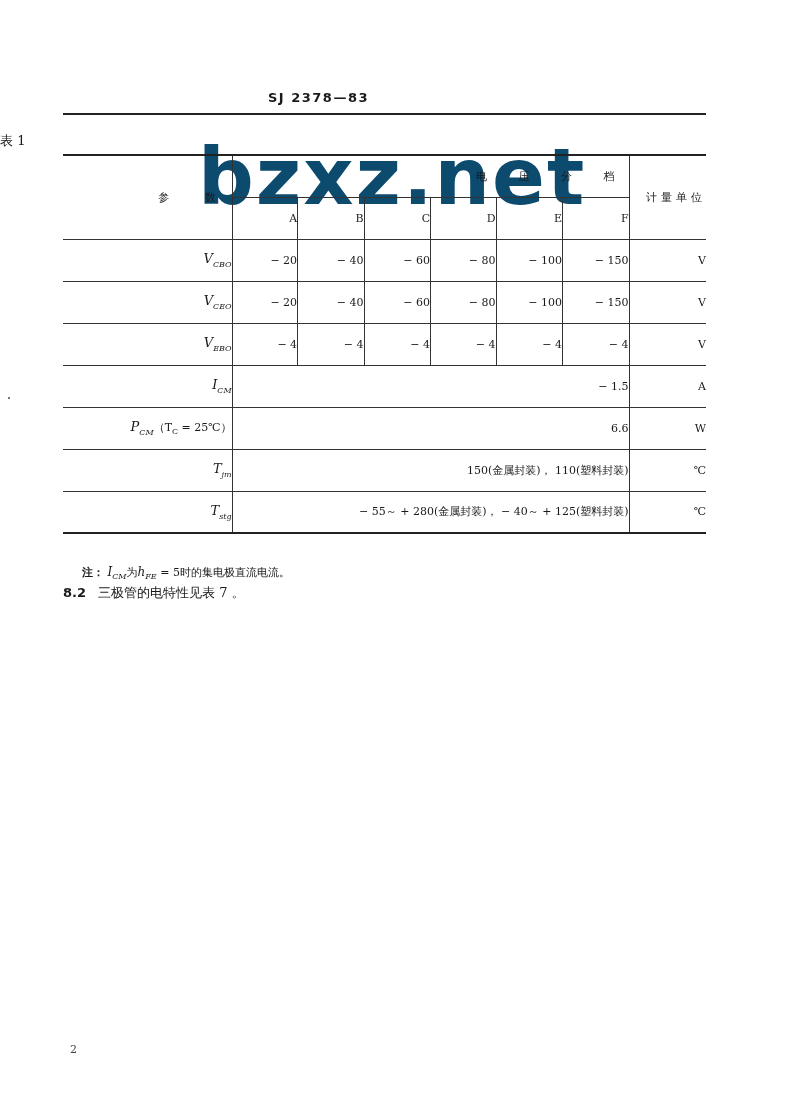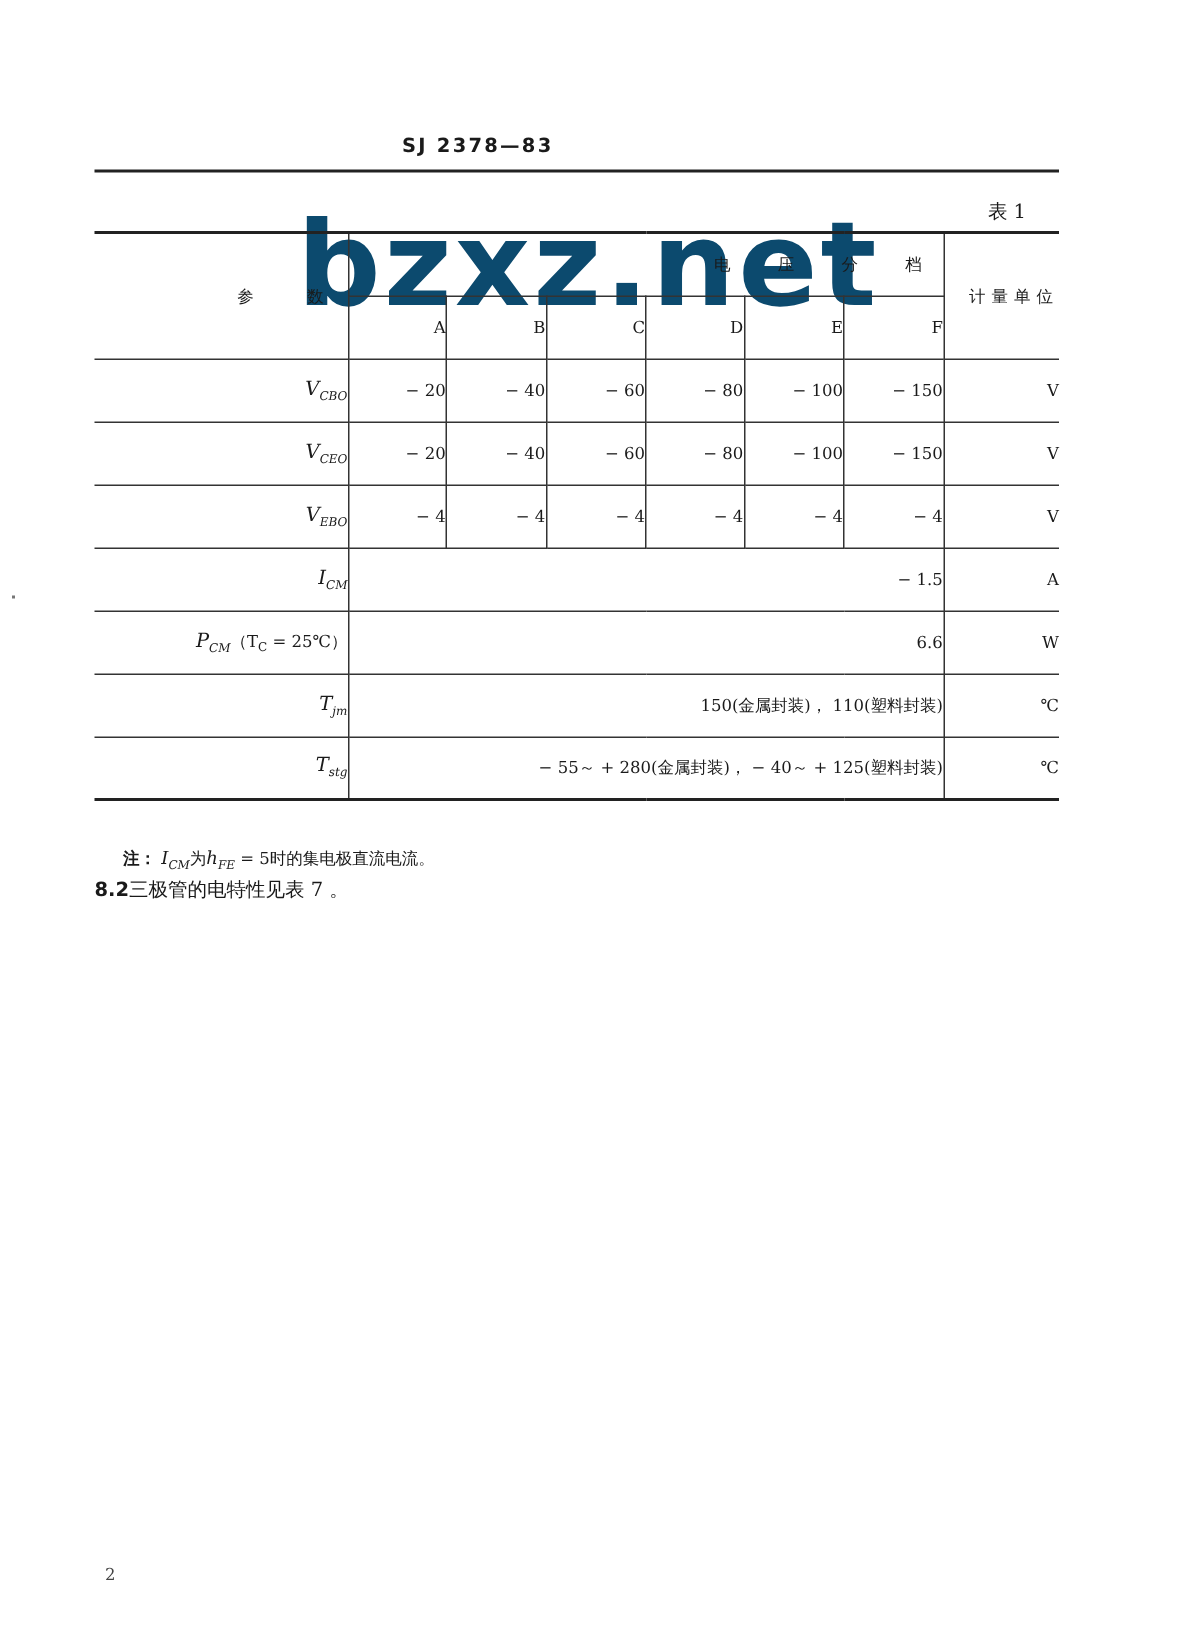--- a/index.html
+++ b/index.html
@@ -1,42 +1,42 @@
 <!DOCTYPE html>
 <html><head>
 <meta charset="utf-8">
 <style>
   html, body { margin:0; padding:0; background:#ffffff; }
   body { width:800px; height:1097px; position:relative; overflow:hidden;
          font-family:"DejaVu Serif", "Liberation Serif", serif; color:#1a1a1a; }
   .std-header { position:absolute; top:90px; left:0; width:637px; text-align:center;
                 font-family:"DejaVu Sans", sans-serif; font-weight:bold; font-size:13px; letter-spacing:1.5px; }
   .top-rule { position:absolute; top:113px; left:63px; width:643px; height:2px; background:#222; }
-  .table-caption { position:absolute; top:132px; left:0; width:684px; text-align:right; font-size:13px; }
+  .table-caption { position:absolute; top:132px; left:0; width:684px; text-align:left; font-size:13px; }
   .watermark { position:absolute; top:138px; left:198px; font-family:"DejaVu Sans", sans-serif;
                font-weight:bold; font-size:78px; color:#0c4a6e; letter-spacing:2px; z-index:0; line-height:1; }
   table.spec { position:absolute; top:154px; left:63px; width:643px; border-collapse:collapse; z-index:1;
                border-top:2px solid #222; border-bottom:2px solid #222; }
   table.spec td, table.spec th { border:1px solid #333; text-align:right; vertical-align:middle;
                font-size:11px; font-weight:normal; padding:0; }
   table.spec tr > *:first-child { border-left:none; }
   table.spec tr > *:last-child { border-right:none; }
   .h1 { height:42px; }
   .h2 { height:42px; }
   .r { height:42px; }
   .hdr-spaced { letter-spacing:14px; font-size:12px; }
   .param-hdr { letter-spacing:16px; font-size:12px; }
   .unit-hdr { letter-spacing:4px; font-size:12px; }
   .sym { font-style:italic; font-size:13px; }
   .sym sub { font-size:8px; font-style:italic; }
   .unit { font-weight:bold; font-size:12px; }
   .note { position:absolute; top:565px; left:82px; font-size:11px; }
   .note .sym { font-size:12px; }
   .section { position:absolute; top:584px; left:63px; font-size:13px; }
-  .section .num { font-family:"DejaVu Sans", sans-serif; font-weight:bold; margin-right:0; }
+  .section .num { font-family:"DejaVu Sans", sans-serif; font-weight:bold; margin-right:12px; }
   .page-num { position:absolute; top:1043px; left:70px; font-size:11px; color:#444; }
   .speck { position:absolute; top:397px; left:8px; width:2px; height:2px; background:#777; }
 </style>
 </head>
 <body>
 
 <div class="watermark">bzxz.net</div>
 
 <div class="std-header">SJ 2378—83</div>
 <div class="top-rule"></div>

